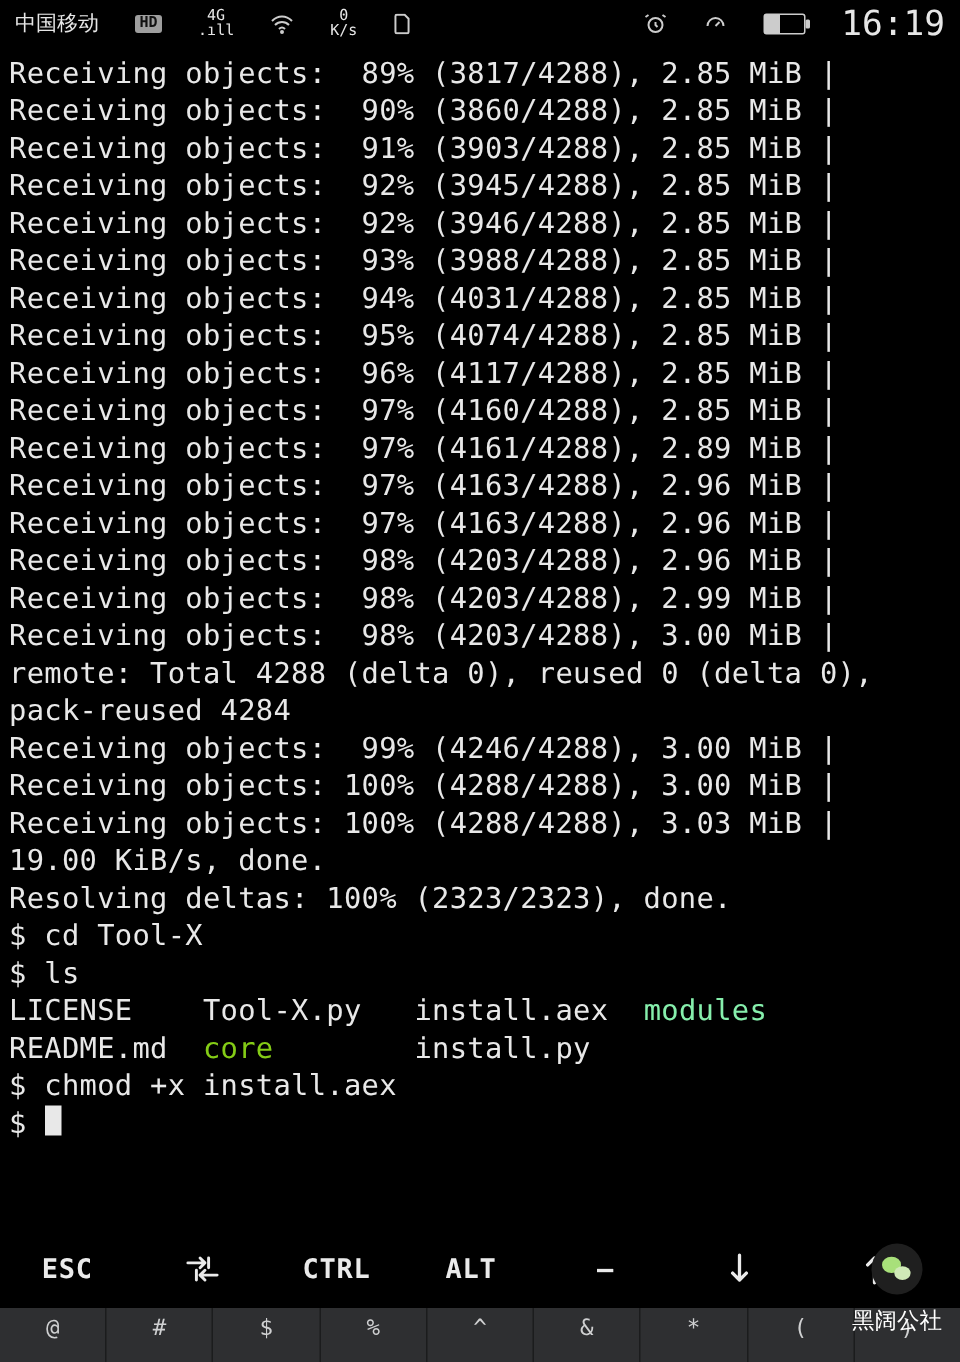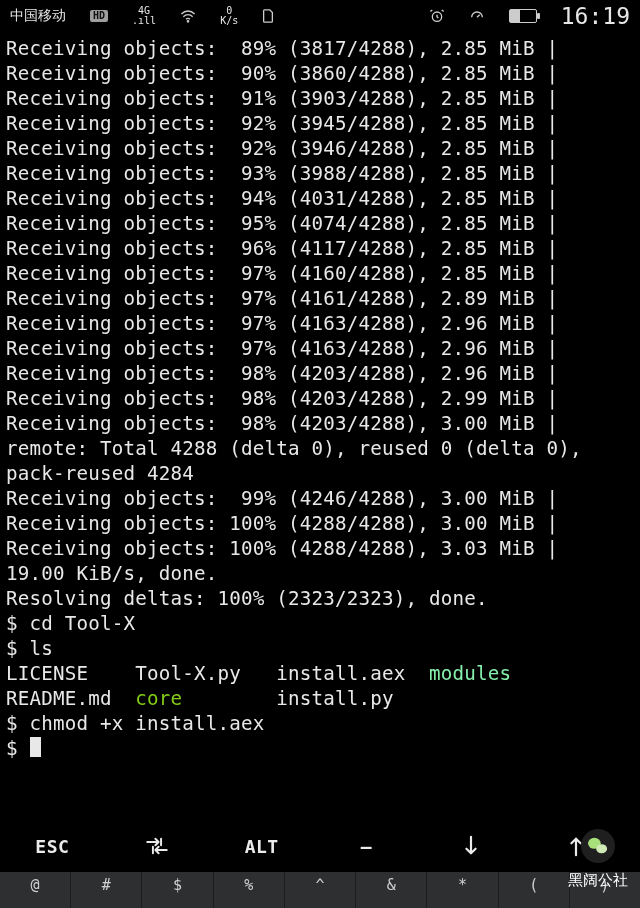--- a/index.html
+++ b/index.html
@@ -185,20 +185,21 @@
 <div class="extrakeys">
   <div class="ek">ESC</div>
   <div class="ek">
     <svg width="26" height="20" viewBox="0 0 32 24" fill="none" stroke="#eaeaea" stroke-width="2.4" stroke-linecap="round" stroke-linejoin="round">
       <path d="M4 7 h14 M14 3 l4 4 -4 4"></path>
       <path d="M28 17 h-14 M18 13 l-4 4 4 4"></path>
       <path d="M22 3 v8 M10 13 v8" opacity="0"></path>
       <path d="M21 3 v8 M11 13 v8"></path>
     </svg>
   </div>
+  <div class="ek">CTRL</div>
   <div class="ek">ALT</div>
   <div class="ek">—</div>
   <div class="ek">
     <svg width="16" height="22" viewBox="0 0 16 24" fill="none" stroke="#eaeaea" stroke-width="2.4" stroke-linecap="round" stroke-linejoin="round">
       <path d="M8 2 v18 M3 15 l5 5 5-5"></path>
     </svg>
   </div>
   <div class="ek">
     <svg width="16" height="22" viewBox="0 0 16 24" fill="none" stroke="#eaeaea" stroke-width="2.4" stroke-linecap="round" stroke-linejoin="round">
       <path d="M8 22 v-18 M3 9 l5 -5 5 5"></path>

